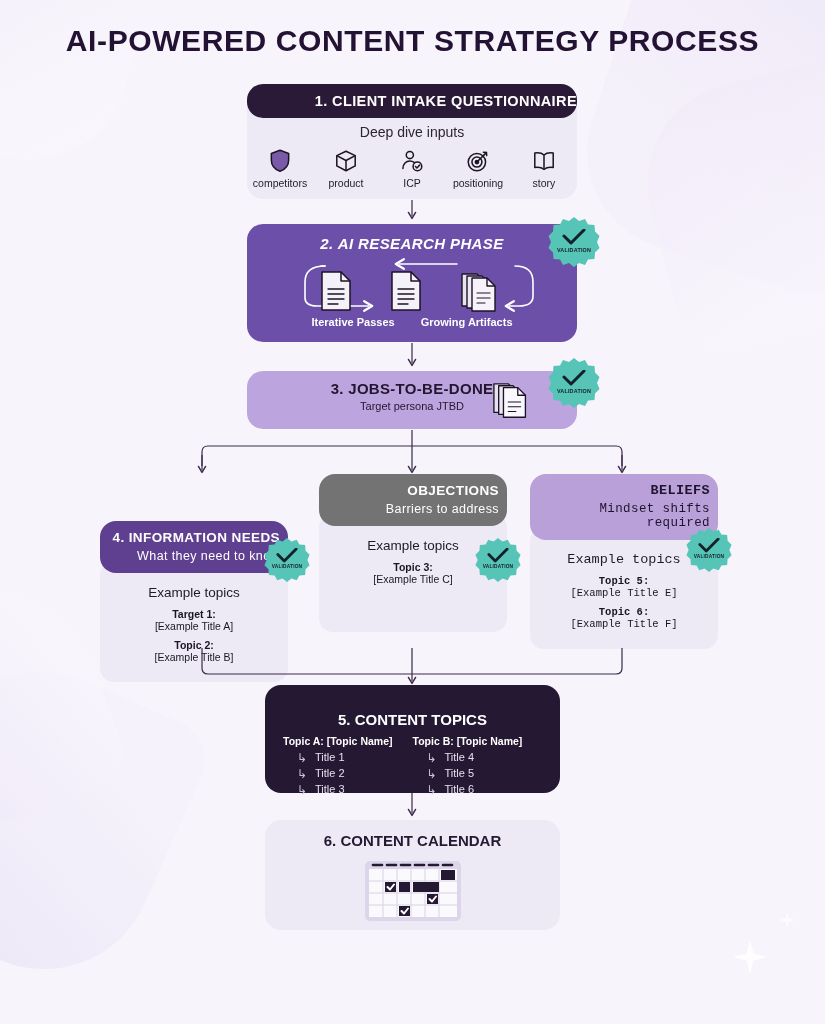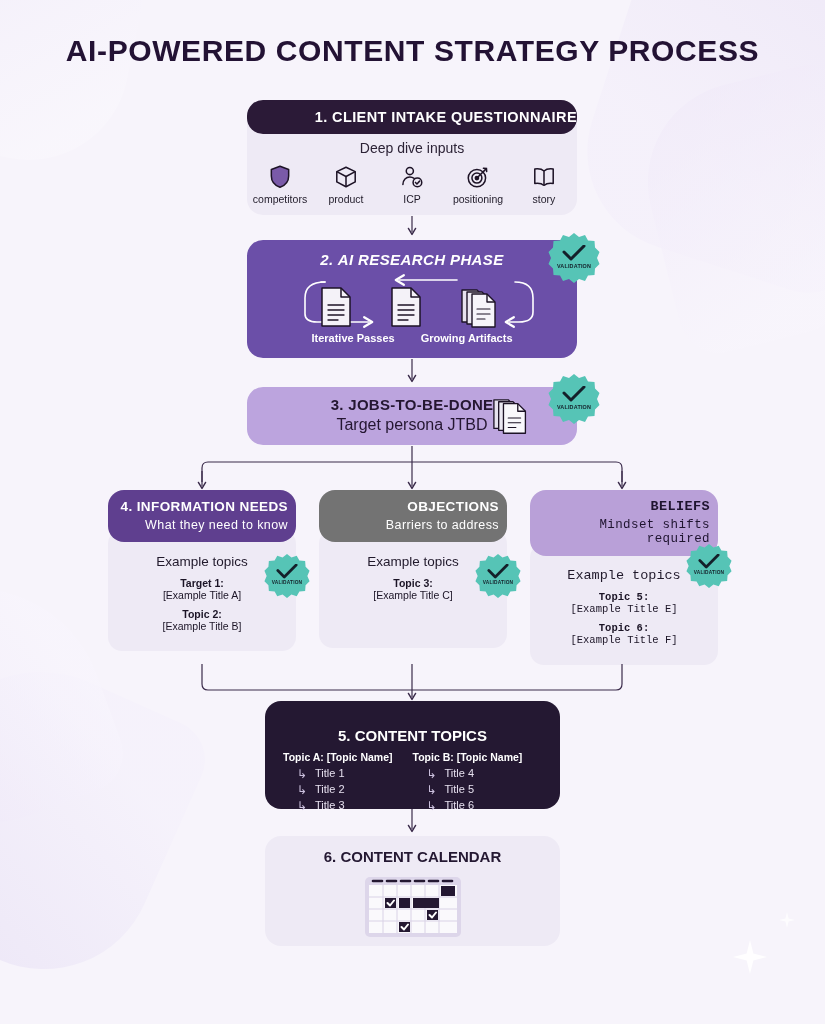--- a/index.html
+++ b/index.html
@@ -54,22 +54,21 @@
 
   
   .page { position: relative; z-index: 2; width: 825px; height: 1024px; }
 
   .title {
     text-align: center;
     font-size: 30px;
     font-weight: bold;
     letter-spacing: .6px;
     color: #231234;
-    padding-top: 18px;
-    margin-top: 16px;
+    padding-top: 24px;
   }
 
   
   .card { position: absolute; border-radius: 16px; }
   .hdr {
     border-radius: 16px;
     color: #ffffff;
     text-align: right;
     font-weight: bold;
     letter-spacing: .4px;
@@ -109,39 +108,39 @@
     display: flex; justify-content: center; gap: 26px;
     color: #fff; font-size: 11px; font-weight: bold;
   }
 
   
   #step3 { left: 247px; top: 371px; width: 330px; height: 58px; background: #bca4de; }
   #step3 .t1 {
     text-align: center; padding-top: 9px;
     font-size: 15px; font-weight: bold; color: #241631; letter-spacing: .3px;
   }
-  #step3 .t2 { text-align: center; font-size: 16px; color: #241631; padding-top: 3px; }
+  #step3 .t2 { text-align: center; font-size: 11px; color: #241631; padding-top: 3px; }
   #step3 .jtbd-docs { position: absolute; right: 42px; top: 9px; }
 
   
   .col { position: absolute; top: 474px; width: 188px; }
   .col .hdr { position: relative; padding: 9px 8px 10px; z-index: 2; }
   .col .hdr .h1 { font-size: 13.5px; line-height: 1.15; }
   .col .hdr .h2 { font-size: 12.5px; font-weight: normal; margin-top: 3px; }
   .col .panel {
     position: relative; margin-top: -12px; padding: 24px 8px 12px;
     background: #eeeaf5; border-radius: 14px; min-height: 118px;
     text-align: center;
   }
   .col .ex { font-size: 13.5px; color: #20192b; margin-bottom: 8px; }
   .topic { margin-bottom: 7px; }
   .topic .tk { font-size: 10.5px; font-weight: bold; color: #1b1426; }
   .topic .tv { font-size: 10.5px; color: #1b1426; }
 
-  #col1 { left: 108px; }
+  #col1 { left: 100px; margin-top: 47px; }
   #col1 .hdr { background: #5f3f8f; }
   #col2 { left: 319px; }
   #col2 .hdr { background: #737373; }
   #col3 { left: 530px; font-family: Liberation Mono, monospace; }
   #col3 .hdr { background: #b9a0d8; color: #1f1430; }
 
   
   #step5 { left: 265px; top: 685px; width: 295px; height: 108px; background: #241832; }
   #step5 .t { text-align: center; padding-top: 26px; color: #fff; font-size: 15px; font-weight: bold; }
   .topics-grid {

